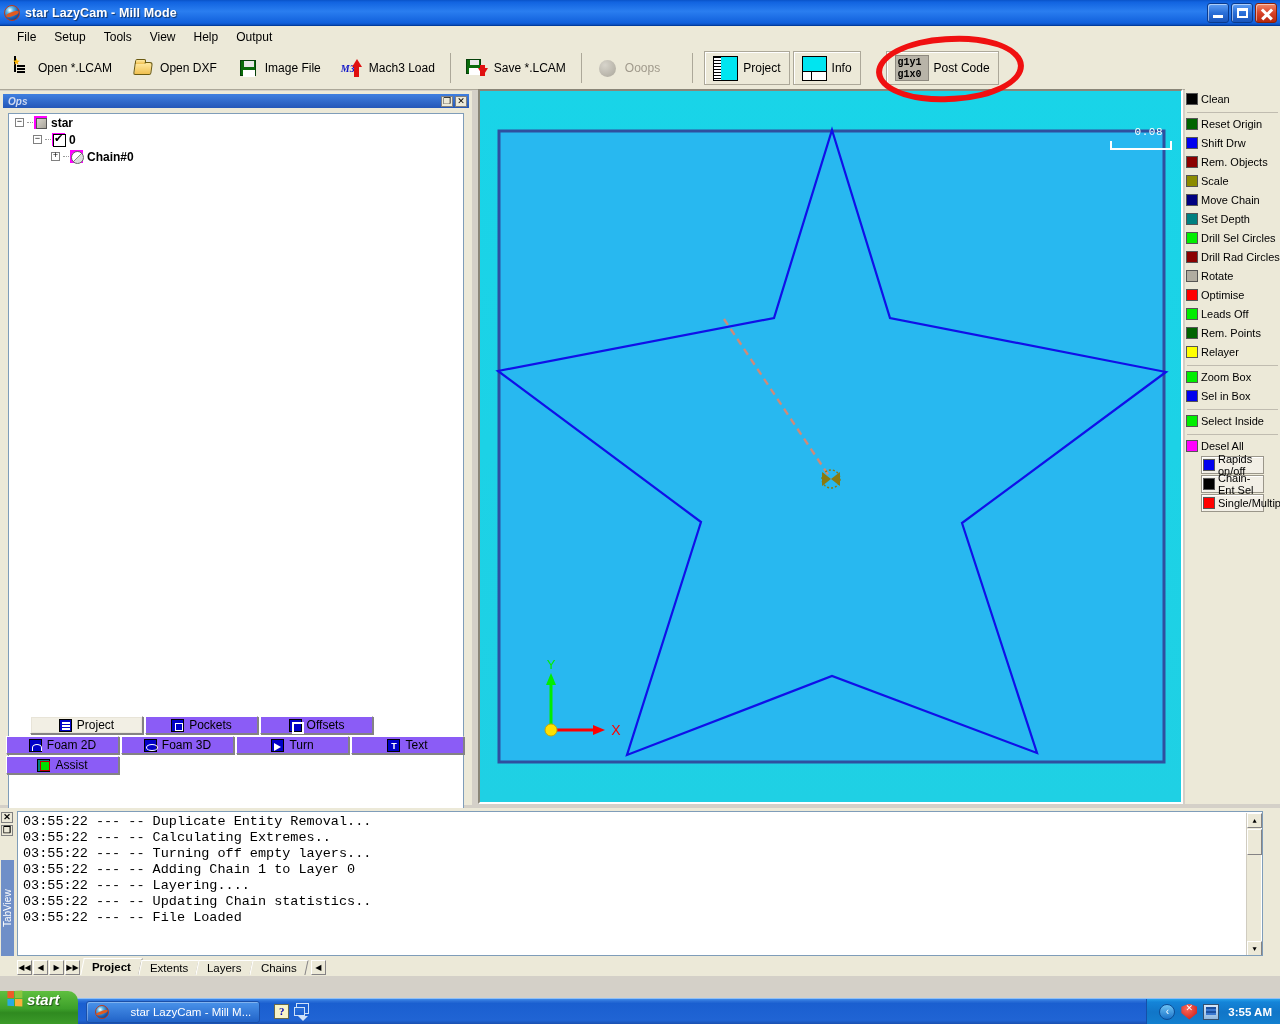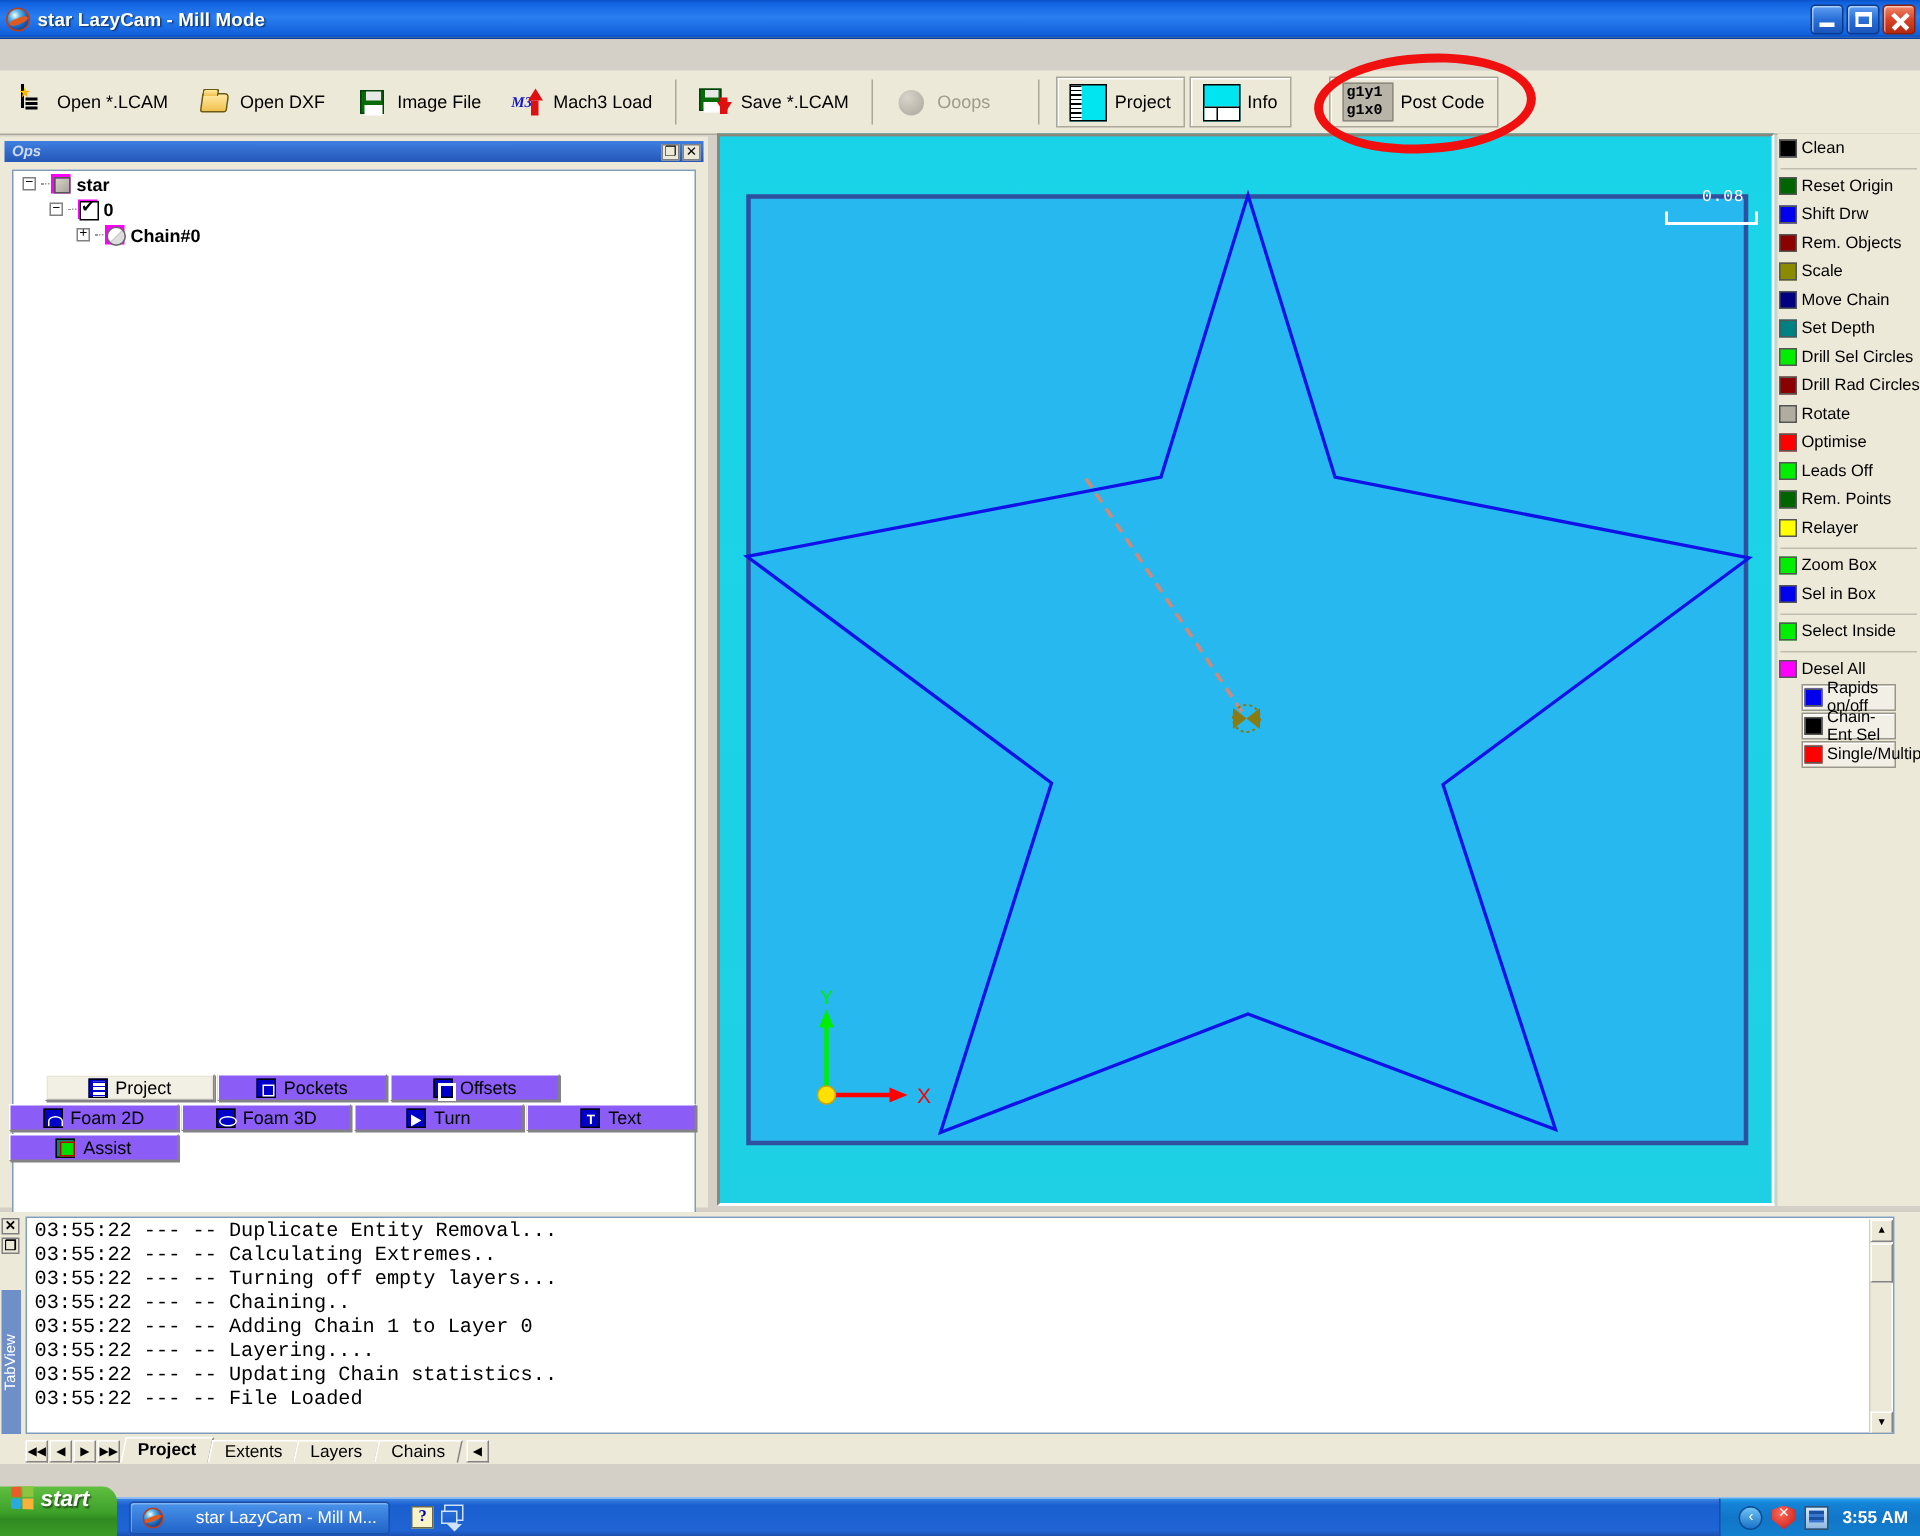--- a/index.html
+++ b/index.html
@@ -340,20 +340,28 @@
       <div class="wbtn">
           <i class="max"></i>
         </div>
       <div class="wbtn close">
           <i class="x1"></i>
           <i class="x2"></i>
         </div>
     </div>
   </div>
 
+  <div class="menubar">
+    <div class="menu-item">File</div>
+    <div class="menu-item">Setup</div>
+    <div class="menu-item">Tools</div>
+    <div class="menu-item">View</div>
+    <div class="menu-item">Help</div>
+    <div class="menu-item">Output</div>
+  </div>
 
   <div class="toolbar">
     <div class="tb-btn">
       <span class="tb-ico"><i class="ico-doc"></i></span>
       <span>Open *.LCAM</span>
     </div>
     <div class="tb-btn">
       <span class="tb-ico">
           <i class="ico-folder"></i>
         </span>
@@ -604,21 +612,20 @@
     <div class="log-side">
       <div class="xbtn">✕</div>
       <div class="xbtn" style="margin-top:2px;">❐</div>
       <div class="vtab">TabView</div>
     </div>
 
     <div class="log-box">
       <div>03:55:22 --- -- Duplicate Entity Removal...</div>
       <div>03:55:22 --- -- Calculating Extremes..</div>
       <div>03:55:22 --- -- Turning off empty layers...</div>
-      <div>03:55:22 --- -- Chaining..</div>
       <div>03:55:22 --- -- Adding Chain 1 to Layer 0</div>
       <div>03:55:22 --- -- Layering....</div>
       <div>03:55:22 --- -- Updating Chain statistics..</div>
       <div>03:55:22 --- -- File Loaded</div>
       <div class="log-scroll">
         <div class="sb-arrow">▲</div>
         <div class="sb-thumb"></div>
         <div class="sb-arrow bottom">▼</div>
       </div>
     </div>

